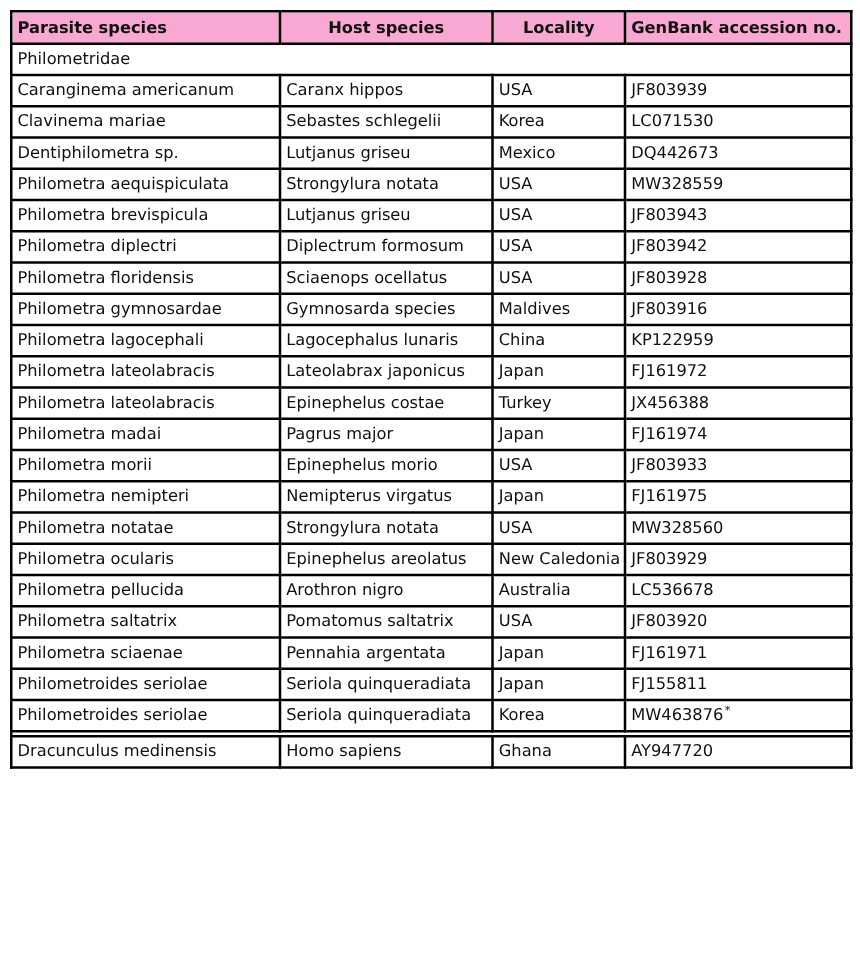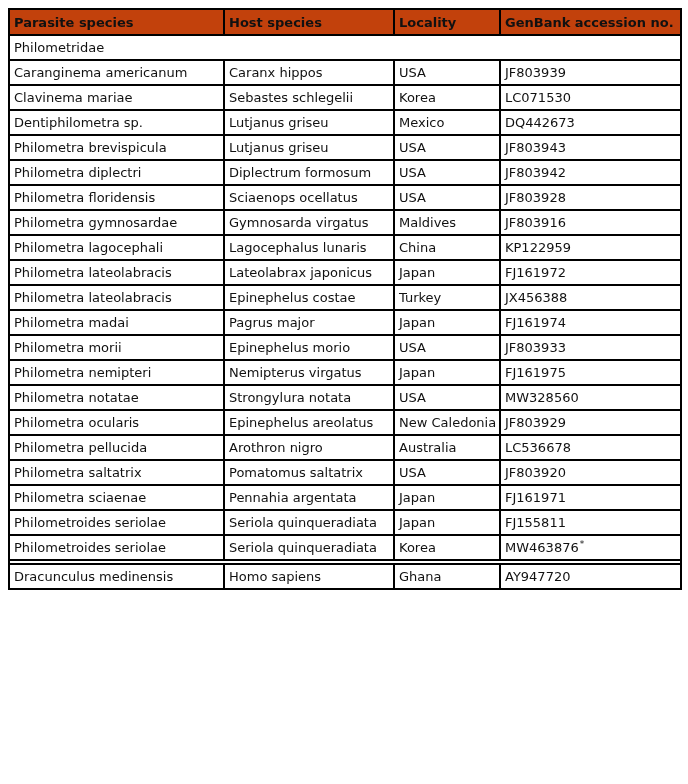--- a/index.html
+++ b/index.html
@@ -33,25 +33,26 @@
       border: 2px solid #000000;
       height: 23px;
       padding: 0 4px;
       white-space: nowrap;
       overflow: hidden;
       line-height: 23px;
       text-align: left;
       vertical-align: middle;
     }
     table.data-table thead th {
-      background: #c2410c;
+      background: #f9a8d4;
       font-weight: bold;
       height: 24px;
     }
     table.data-table thead th.center {
+      text-align: center;
     }
     table.data-table tr.group-row td {
       height: 23px;
       margin-top: 22px;
     }
     table.data-table tr.separator-row td {
       height: 2px;
       padding: 0;
       line-height: 2px;
       border-left: 2px solid #000;
@@ -101,40 +102,46 @@
         <td>Korea</td>
         <td><span>LC071530</span></td>
       </tr>
       <tr>
         <td>Dentiphilometra sp.</td>
         <td>Lutjanus griseu</td>
         <td>Mexico</td>
         <td><span>DQ442673</span></td>
       </tr>
       <tr>
+        <td>Philometra aequispiculata</td>
+        <td>Strongylura notata</td>
+        <td>USA</td>
+        <td><span>MW328559</span></td>
+      </tr>
+      <tr>
         <td>Philometra brevispicula</td>
         <td>Lutjanus griseu</td>
         <td>USA</td>
         <td><span>JF803943</span></td>
       </tr>
       <tr>
         <td>Philometra diplectri</td>
         <td>Diplectrum formosum</td>
         <td>USA</td>
         <td><span>JF803942</span></td>
       </tr>
       <tr>
         <td>Philometra floridensis</td>
         <td>Sciaenops ocellatus</td>
         <td>USA</td>
         <td><span>JF803928</span></td>
       </tr>
       <tr>
         <td>Philometra gymnosardae</td>
-        <td>Gymnosarda virgatus</td>
+        <td>Gymnosarda species</td>
         <td>Maldives</td>
         <td><span>JF803916</span></td>
       </tr>
       <tr>
         <td>Philometra lagocephali</td>
         <td>Lagocephalus lunaris</td>
         <td>China</td>
         <td><span>KP122959</span></td>
       </tr>
       <tr>

